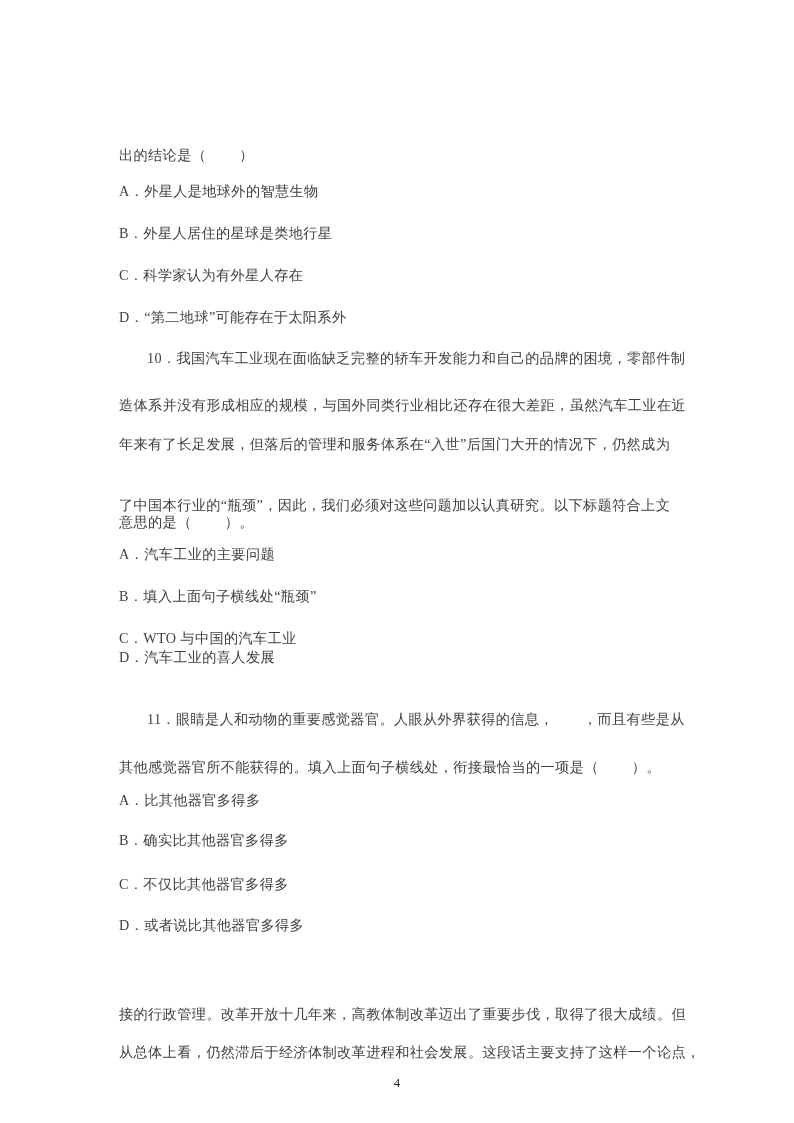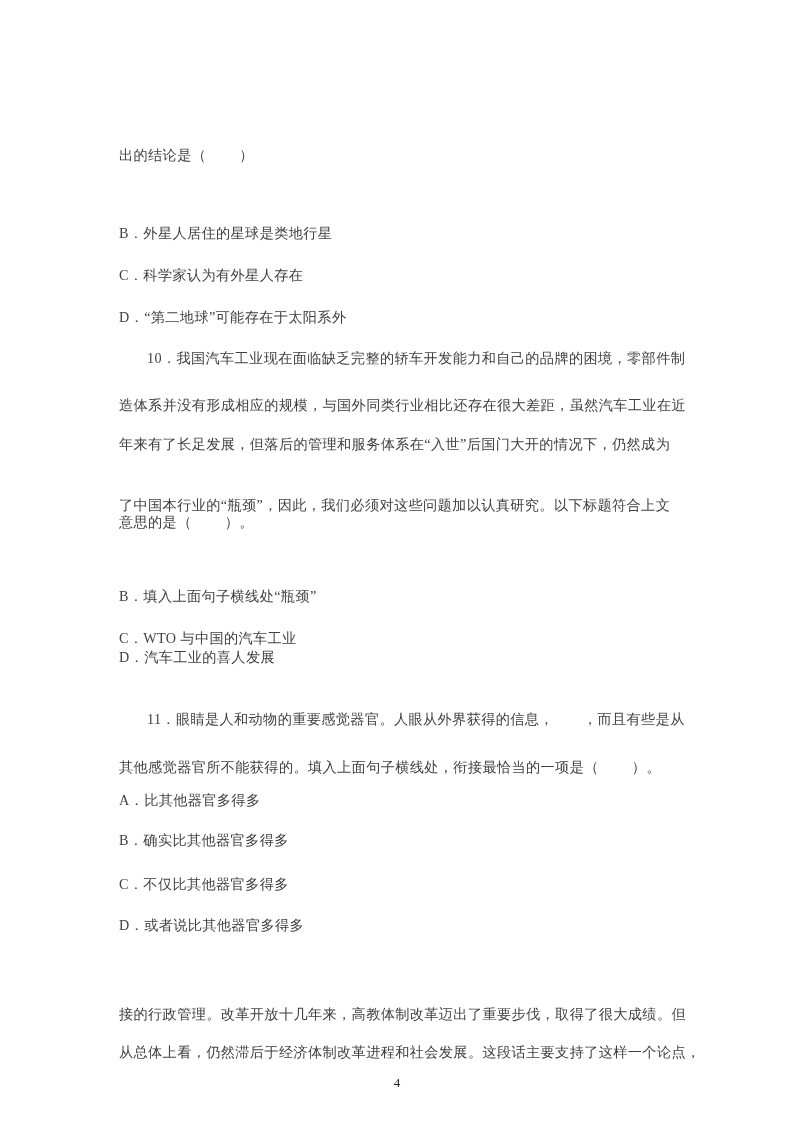--- a/index.html
+++ b/index.html
@@ -40,29 +40,31 @@
     color: #222222;
     font-family: "Liberation Serif", "DejaVu Serif", serif;
   }
 </style>
 </head>
 <body>
 
 <div class="page">
 
   <div class="line" style="top:109px">出的结论是（　　 ）</div>
+  <div class="line" style="top:145px">A．外星人是地球外的智慧生物</div>
   <div class="line" style="top:187px">B．外星人居住的星球是类地行星</div>
   <div class="line" style="top:229px">C．科学家认为有外星人存在</div>
   <div class="line" style="top:271px">D．“第二地球”可能存在于太阳系外</div>
 
   <div class="line indent" style="top:312px">10．我国汽车工业现在面临缺乏完整的轿车开发能力和自己的品牌的困境，零部件制</div>
   <div class="line" style="top:359px">造体系并没有形成相应的规模，与国外同类行业相比还存在很大差距，虽然汽车工业在近</div>
   <div class="line" style="top:398px">年来有了长足发展，但落后的管理和服务体系在“入世”后国门大开的情况下，仍然成为</div>
   <div class="line" style="top:459px">了中国本行业的“瓶颈”，因此，我们必须对这些问题加以认真研究。以下标题符合上文</div>
   <div class="line" style="top:476px">意思的是（　　 ）。</div>
+  <div class="line" style="top:508px">A．汽车工业的主要问题</div>
   <div class="line" style="top:550px">B．填入上面句子横线处“瓶颈”</div>
   <div class="line" style="top:592px">C．WTO 与中国的汽车工业</div>
   <div class="line" style="top:611px">D．汽车工业的喜人发展</div>
 
   <div class="line indent" style="top:673px">11．眼睛是人和动物的重要感觉器官。人眼从外界获得的信息，　　，而且有些是从</div>
   <div class="line" style="top:721px">其他感觉器官所不能获得的。填入上面句子横线处，衔接最恰当的一项是（　　 ）。</div>
   <div class="line" style="top:754px">A．比其他器官多得多</div>
   <div class="line" style="top:794px">B．确实比其他器官多得多</div>
   <div class="line" style="top:838px">C．不仅比其他器官多得多</div>
   <div class="line" style="top:879px">D．或者说比其他器官多得多</div>

